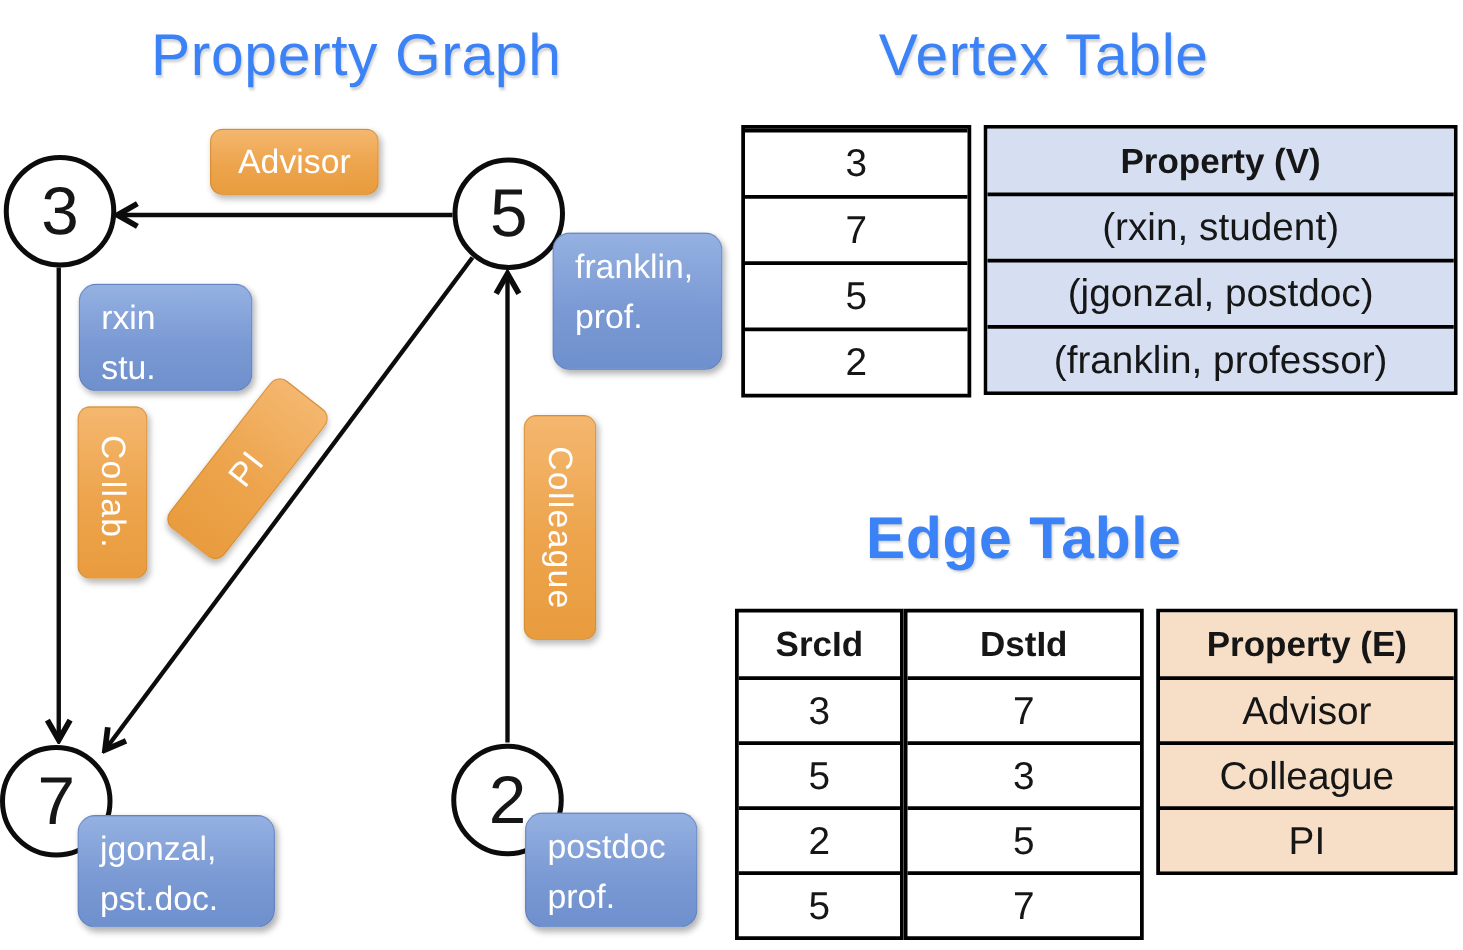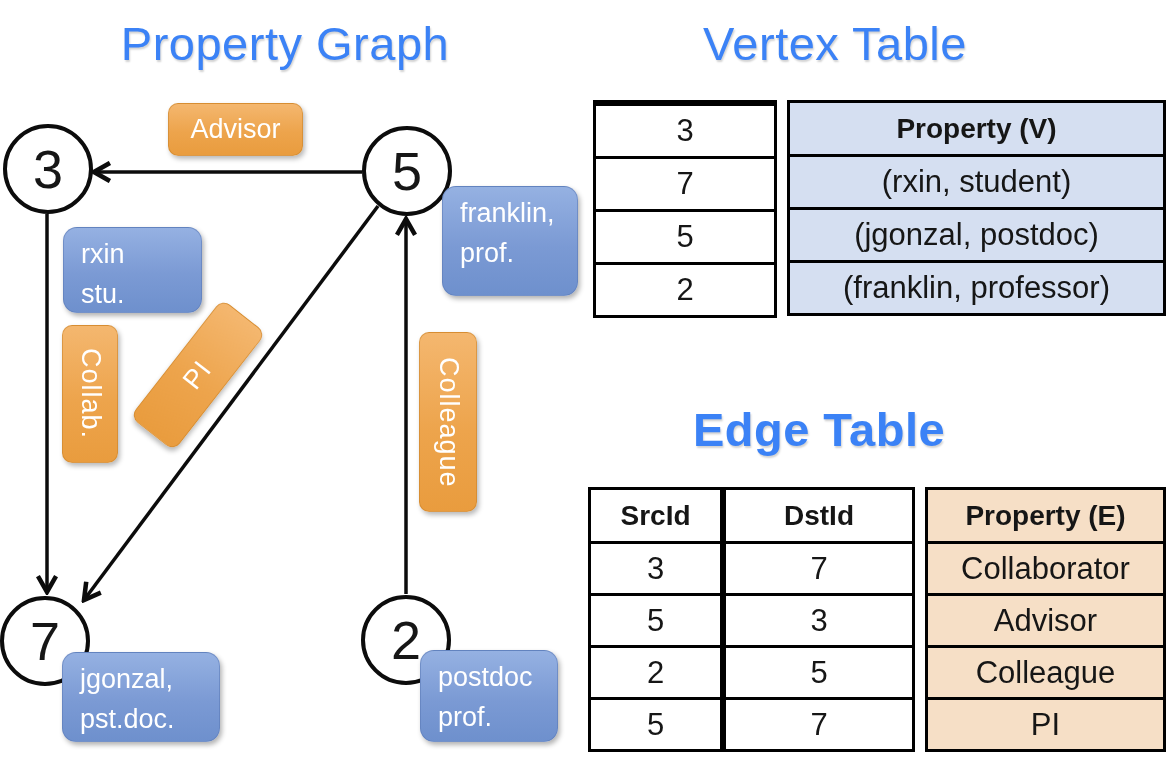--- a/index.html
+++ b/index.html
@@ -138,19 +138,18 @@
   </div>
   <div class="tcol" style="left:723px; top:487px; width:192px;">
     <div class="tcell hdr">DstId</div>
     <div class="tcell ecell">7</div>
     <div class="tcell ecell">3</div>
     <div class="tcell ecell">5</div>
     <div class="tcell ecell">7</div>
   </div>
   <div class="tcol" style="left:925px; top:487px; width:241px;">
     <div class="tcell hdr fill-tan">Property (E)</div>
-    <div class="tcell ecell fill-tan">Collaborator</div>
     <div class="tcell ecell fill-tan">Advisor</div>
     <div class="tcell ecell fill-tan">Colleague</div>
     <div class="tcell ecell fill-tan">PI</div>
   </div>
 
 </div>
 
 </body></html>

